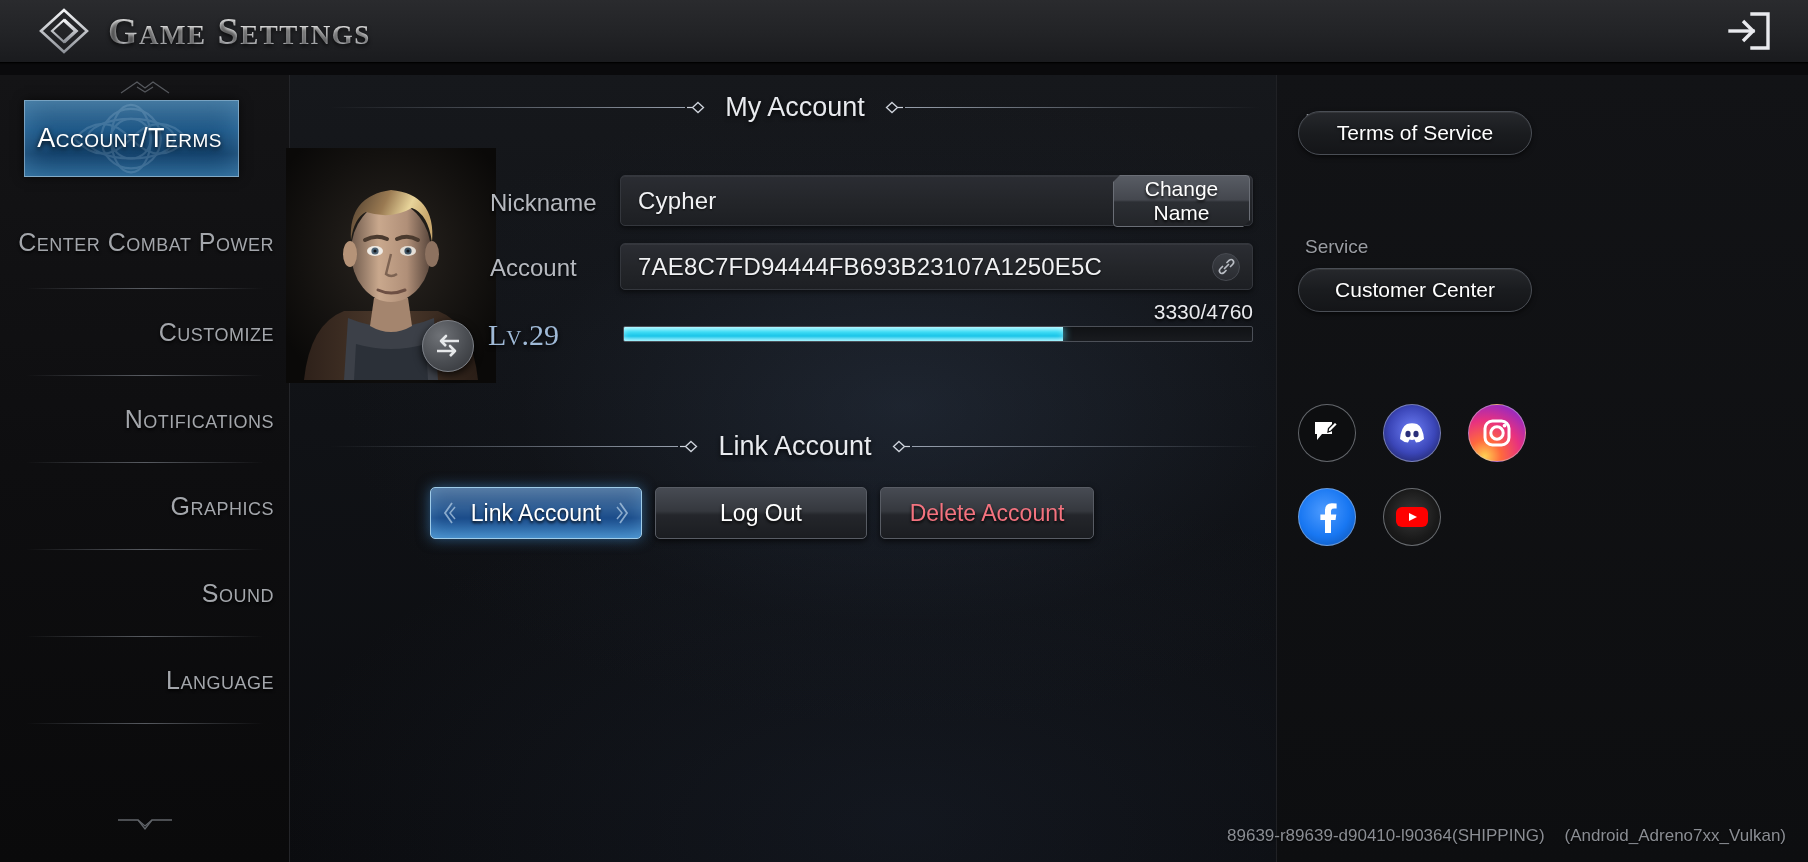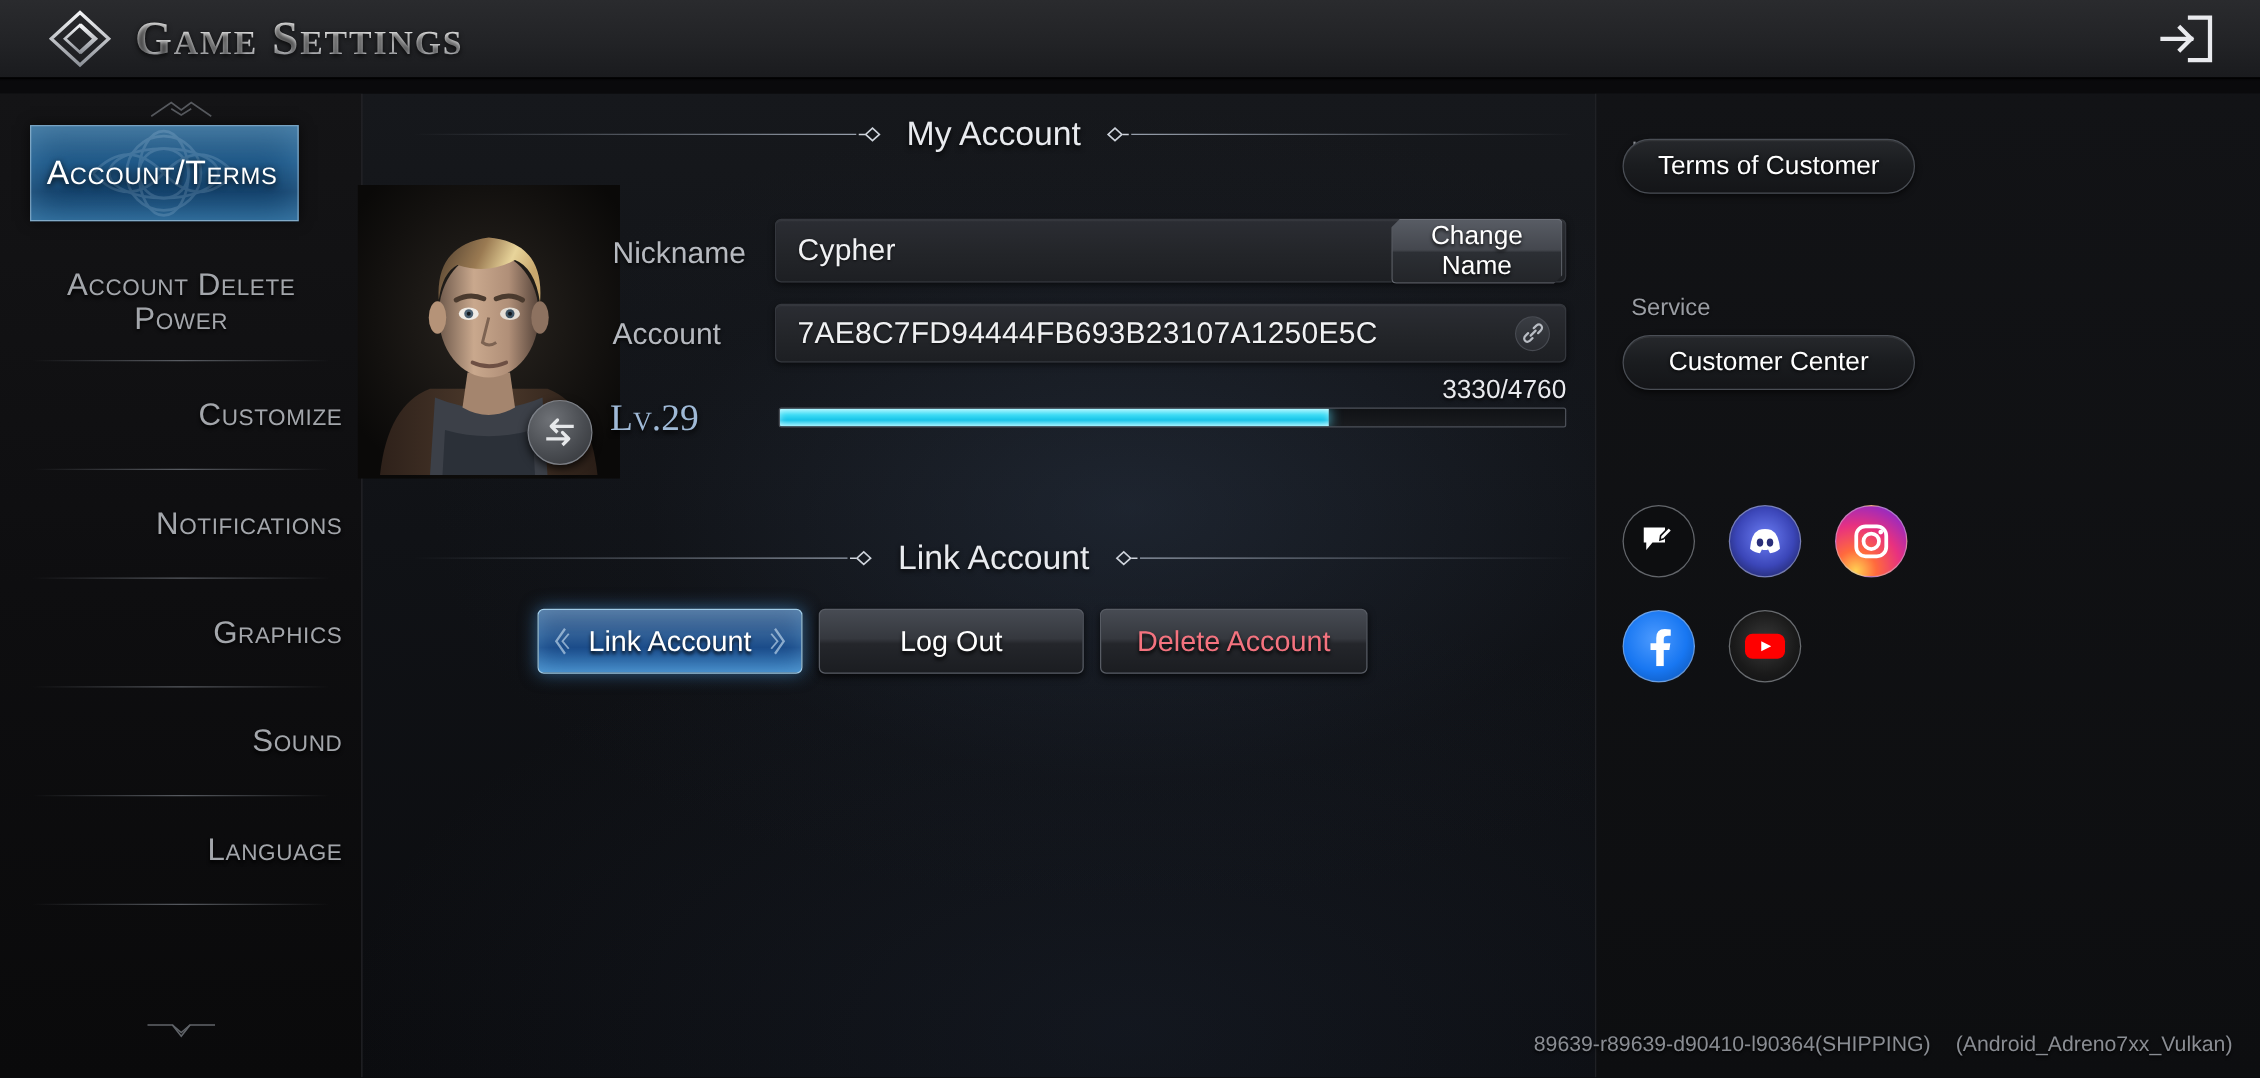--- a/index.html
+++ b/index.html
@@ -326,21 +326,21 @@
         <ellipse cx="107" cy="38" rx="44" ry="20"></ellipse>
         <ellipse cx="107" cy="38" rx="20" ry="34"></ellipse>
         <path d="M50 38 Q78 8 107 38 Q136 68 164 38"></path>
         <path d="M50 38 Q78 68 107 38 Q136 8 164 38"></path>
       </g>
     </svg>
     <span style="position:relative;z-index:2">Account/Terms</span>
   </div>
 
   <div class="nav-item divider" id="nav-combat-power">
-    <span>Account Delete Power</span>
+    <span>Center Combat Power</span>
   </div>
   <div class="nav-item divider" id="nav-customize">
     <span>Customize</span>
   </div>
   <div class="nav-item divider" id="nav-notifications">
     <span>Notifications</span>
   </div>
   <div class="nav-item divider" id="nav-graphics">
     <span>Graphics</span>
   </div>
@@ -483,21 +483,21 @@
 <div class="action-button plain" id="btn-log-out">
   <span>Log Out</span>
 </div>
 <div class="action-button plain danger" id="btn-delete-account">
   <span>Delete Account</span>
 </div>
 
 <div id="right-panel">
   <div class="panel-group-label" id="label-information">Information</div>
   <div class="pill-button" id="pill-terms">
-    <span>Terms of Customer</span>
+    <span>Terms of Service</span>
   </div>
 
   <div class="panel-group-label" id="label-service">Service</div>
   <div class="pill-button" id="pill-customer">
     <span>Customer Center</span>
   </div>
 
   <div class="social-icon" id="social-forum">
     <svg width="32" height="32" viewBox="0 0 32 32">
       <path d="M4 5 H21 V17 H11 L6 23 V17 H4 Z" fill="#ffffff"></path>

